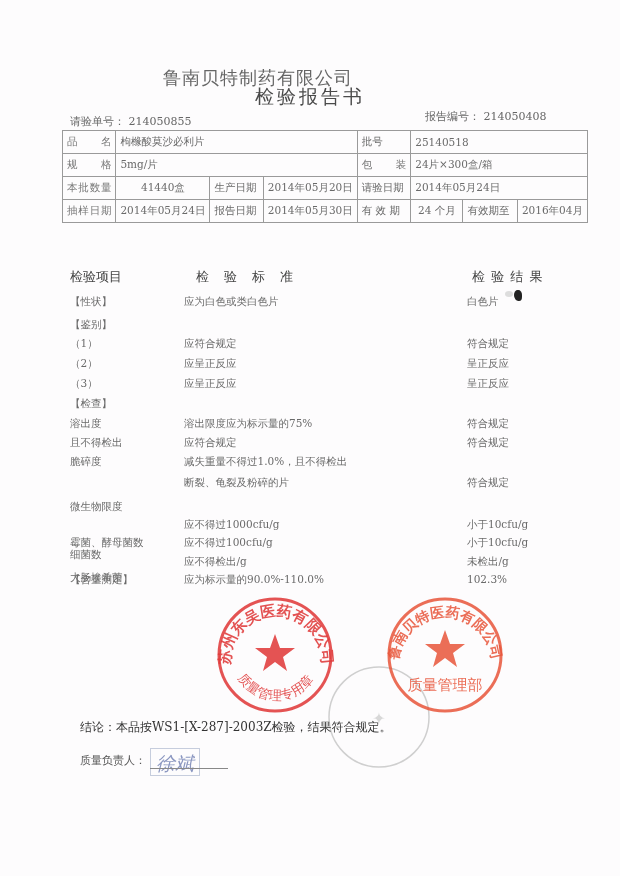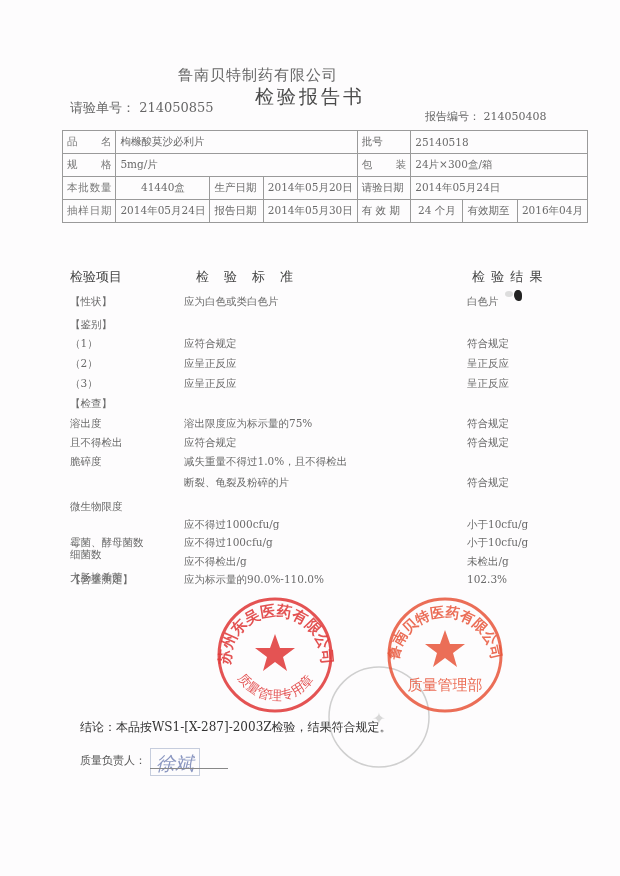--- a/index.html
+++ b/index.html
@@ -3,23 +3,23 @@
   <meta charset="utf-8">
   <style>
     html, body { margin: 0; padding: 0; }
     body {
       width: 620px; height: 876px; position: relative; overflow: hidden;
       background: #fdfcfd;
       font-family: "DejaVu Serif", "Liberation Serif", serif;
       color: #5a5a5a;
     }
     .abs { position: absolute; }
-    .company { left: 0; width: 516px; top: 66px; text-align: center; font-size: 15px; color: #666; letter-spacing: 1px; }
+    .company { left: 0; width: 516px; top: 66px; text-align: center; font-size: 18px; color: #666; letter-spacing: 1px; }
     .title { left: 0; width: 620px; top: 84px; text-align: center; font-size: 19px; color: #4a4a4a; letter-spacing: 3px; }
-    .req-no { left: 70px; top: 99px; font-size: 13px; color: #666; }
+    .req-no { left: 70px; top: 114px; font-size: 11px; color: #666; }
     .rep-no { left: 425px; top: 109px; font-size: 11px; color: #666; }
     table.info {
       position: absolute; left: 62px; top: 130px; width: 526px;
       border-collapse: collapse; font-size: 10.5px; color: #6a6a6a;
     }
     table.info td { border: 1px solid #9a9a9a; height: 22px; padding: 0 4px; white-space: nowrap; }
     td.lbl { text-align: justify; text-align-last: justify; color: #777; }
     td.c { text-align: center; }
     .hdr { top: 268px; font-size: 13px; color: #444; }
     .row { position: absolute; font-size: 10.5px; color: #6a6a6a; white-space: nowrap; }

